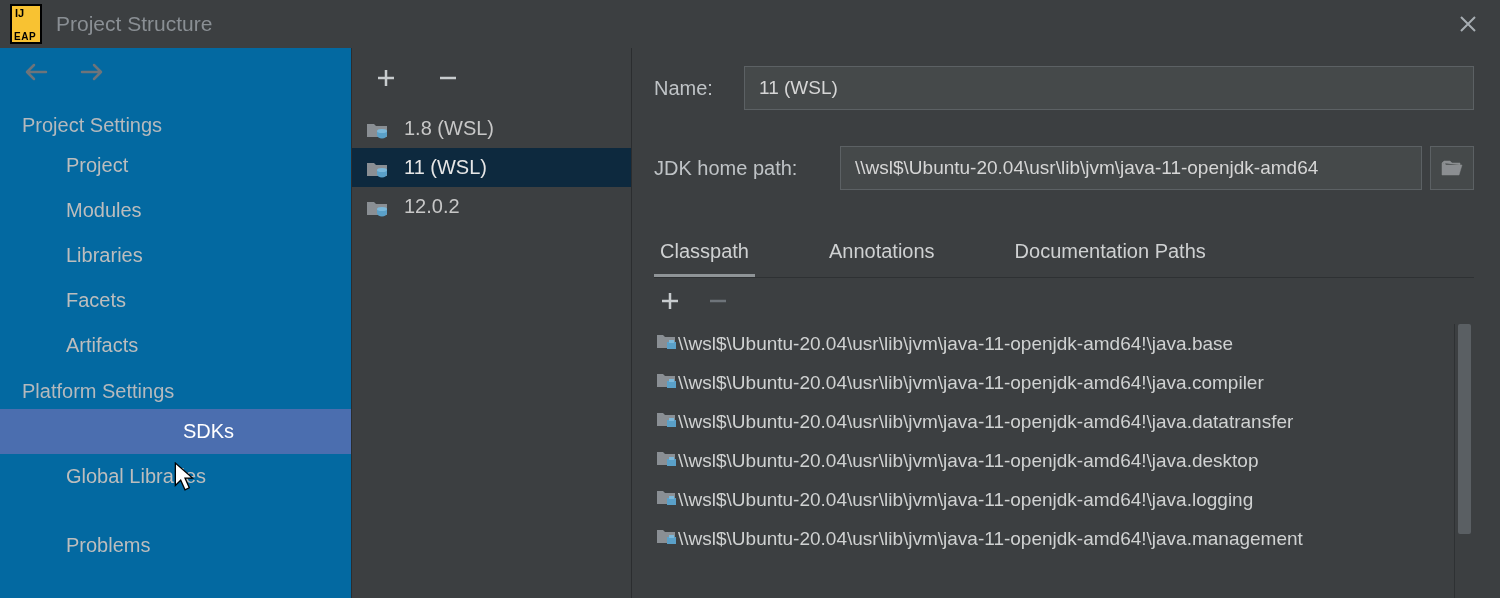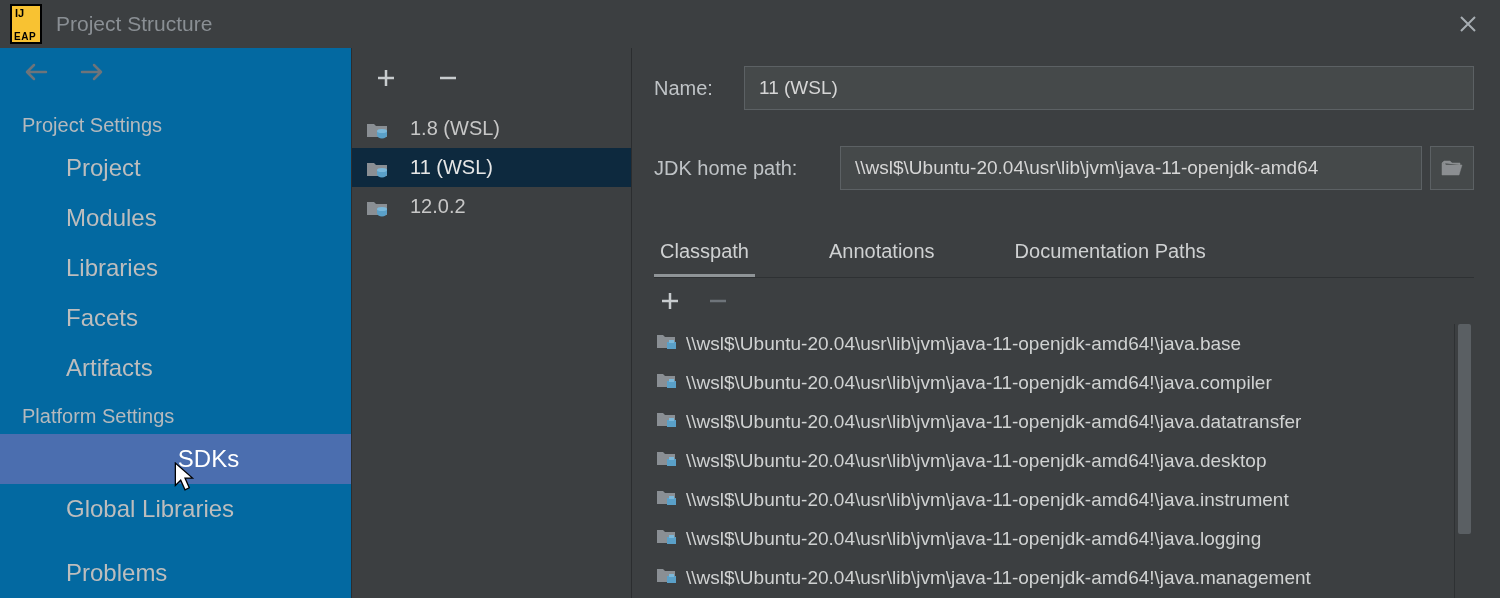--- a/index.html
+++ b/index.html
@@ -54,42 +54,42 @@
     display:flex; gap:28px; padding-left:22px; padding-bottom:22px;
   }
   .arrow {
     width:28px; height:28px; display:flex; align-items:center; justify-content:center;
     color:#6e747a; font-size:26px; cursor:default; user-select:none;
   }
   .nav-heading {
     color:#b5b9bd; font-size:20px; padding:6px 0 6px 22px;
   }
   .nav-item {
-    color:#bdbdbd; font-size:24px; padding:11px 0 11px 66px; cursor:pointer;
+    color:#bdbdbd; font-size:20px; padding:11px 0 11px 66px; cursor:pointer;
   }
   .nav-item.selected {
     background:#4b6eaf; color:#ffffff;text-align:center;
   }
   .nav .spacer { height:24px; }
   
   .sdkcol {
     width: 280px;
     background:#3c3f41;
     border-right:1px solid #2b2d2f;
     display:flex; flex-direction:column;
   }
   .sdkcol .toolbar {
     display:flex; gap:34px; padding:16px 0 14px 20px;
     color:#b9bec2; font-size:26px;
   }
   .tb-btn { cursor:pointer; width:28px; text-align:center; }
   .tb-btn.disabled { color:#6e747a; cursor:default; }
   .sdklist { flex:1; overflow:hidden; }
   .sdkrow {
-    display:flex; align-items:center; gap:22px;
+    display:flex; align-items:center; gap:16px;
     padding:8px 10px 8px 14px;
     font-size:20px; color:#c7c7c7; cursor:pointer;
   }
   .sdkrow.selected { background:#0d293e; color:#e6e6e6; }
   .folder-icon { width:22px; height:18px; position:relative; }
   .folder-icon svg { display:block; }
   
   .detail {
     flex:1;
     background:#3c3f41;
@@ -116,21 +116,21 @@
   .tabs { display:flex; gap:68px; border-bottom:1px solid #2e3133; margin-top:4px; height:48px; }
   .tab { padding:10px 6px 0 6px; color:#cfd1d2; font-size:20px; cursor:pointer; border-bottom:3px solid transparent; }
   .tab.active { border-bottom:3px solid #8f9497; }
   
   .cp-toolbar { display:flex; gap:20px; padding:10px 0 8px 2px; font-size:24px; }
   
   .cp-area { flex:1; display:flex; min-height:0; }
   .cp-list {
     flex:1; overflow:hidden; font-size:19px; color:#d0d2d2;
   }
-  .cp-row { display:flex; align-items:center; gap:8px; padding:8px 0 8px 2px; white-space:nowrap; }
+  .cp-row { display:flex; align-items:center; padding:8px 0 8px 2px; white-space:nowrap; }
   .cp-scroll { width:20px; background:#3c3f41; border-left:1px solid #2e3133; position:relative; }
   .cp-thumb { position:absolute; left:3px; right:3px; top:0; height:210px; background:#5a5f63; border-radius:2px; }
   
   .cursor {
     position:absolute; left:174px; top:462px; width:22px; height:30px; pointer-events:none;
     z-index:50;
   }
 </style>
 </head>
 <body>
@@ -297,28 +297,20 @@
                 <rect x="13" y="8" width="5" height="3" fill="#7bb8da"></rect>
               </svg></span>
             <span>\\wsl$\Ubuntu-20.04\usr\lib\jvm\java-11-openjdk-amd64!\java.desktop</span>
           </div>
           <div class="cp-row">
             <span><svg width="22" height="18" viewBox="0 0 22 18">
                 <path d="M1 3 V16 H19 V5 H9 L7 3 Z" fill="#8a8f94"></path>
                 <rect x="11" y="10" width="9" height="7" fill="#5aa0c8"></rect>
                 <rect x="13" y="8" width="5" height="3" fill="#7bb8da"></rect>
               </svg></span>
-            <span>\\wsl$\Ubuntu-20.04\usr\lib\jvm\java-11-openjdk-amd64!\java.instrument</span>
-          </div>
-          <div class="cp-row">
-            <span><svg width="22" height="18" viewBox="0 0 22 18">
-                <path d="M1 3 V16 H19 V5 H9 L7 3 Z" fill="#8a8f94"></path>
-                <rect x="11" y="10" width="9" height="7" fill="#5aa0c8"></rect>
-                <rect x="13" y="8" width="5" height="3" fill="#7bb8da"></rect>
-              </svg></span>
             <span>\\wsl$\Ubuntu-20.04\usr\lib\jvm\java-11-openjdk-amd64!\java.logging</span>
           </div>
           <div class="cp-row">
             <span><svg width="22" height="18" viewBox="0 0 22 18">
                 <path d="M1 3 V16 H19 V5 H9 L7 3 Z" fill="#8a8f94"></path>
                 <rect x="11" y="10" width="9" height="7" fill="#5aa0c8"></rect>
                 <rect x="13" y="8" width="5" height="3" fill="#7bb8da"></rect>
               </svg></span>
             <span>\\wsl$\Ubuntu-20.04\usr\lib\jvm\java-11-openjdk-amd64!\java.management</span>
           </div>

